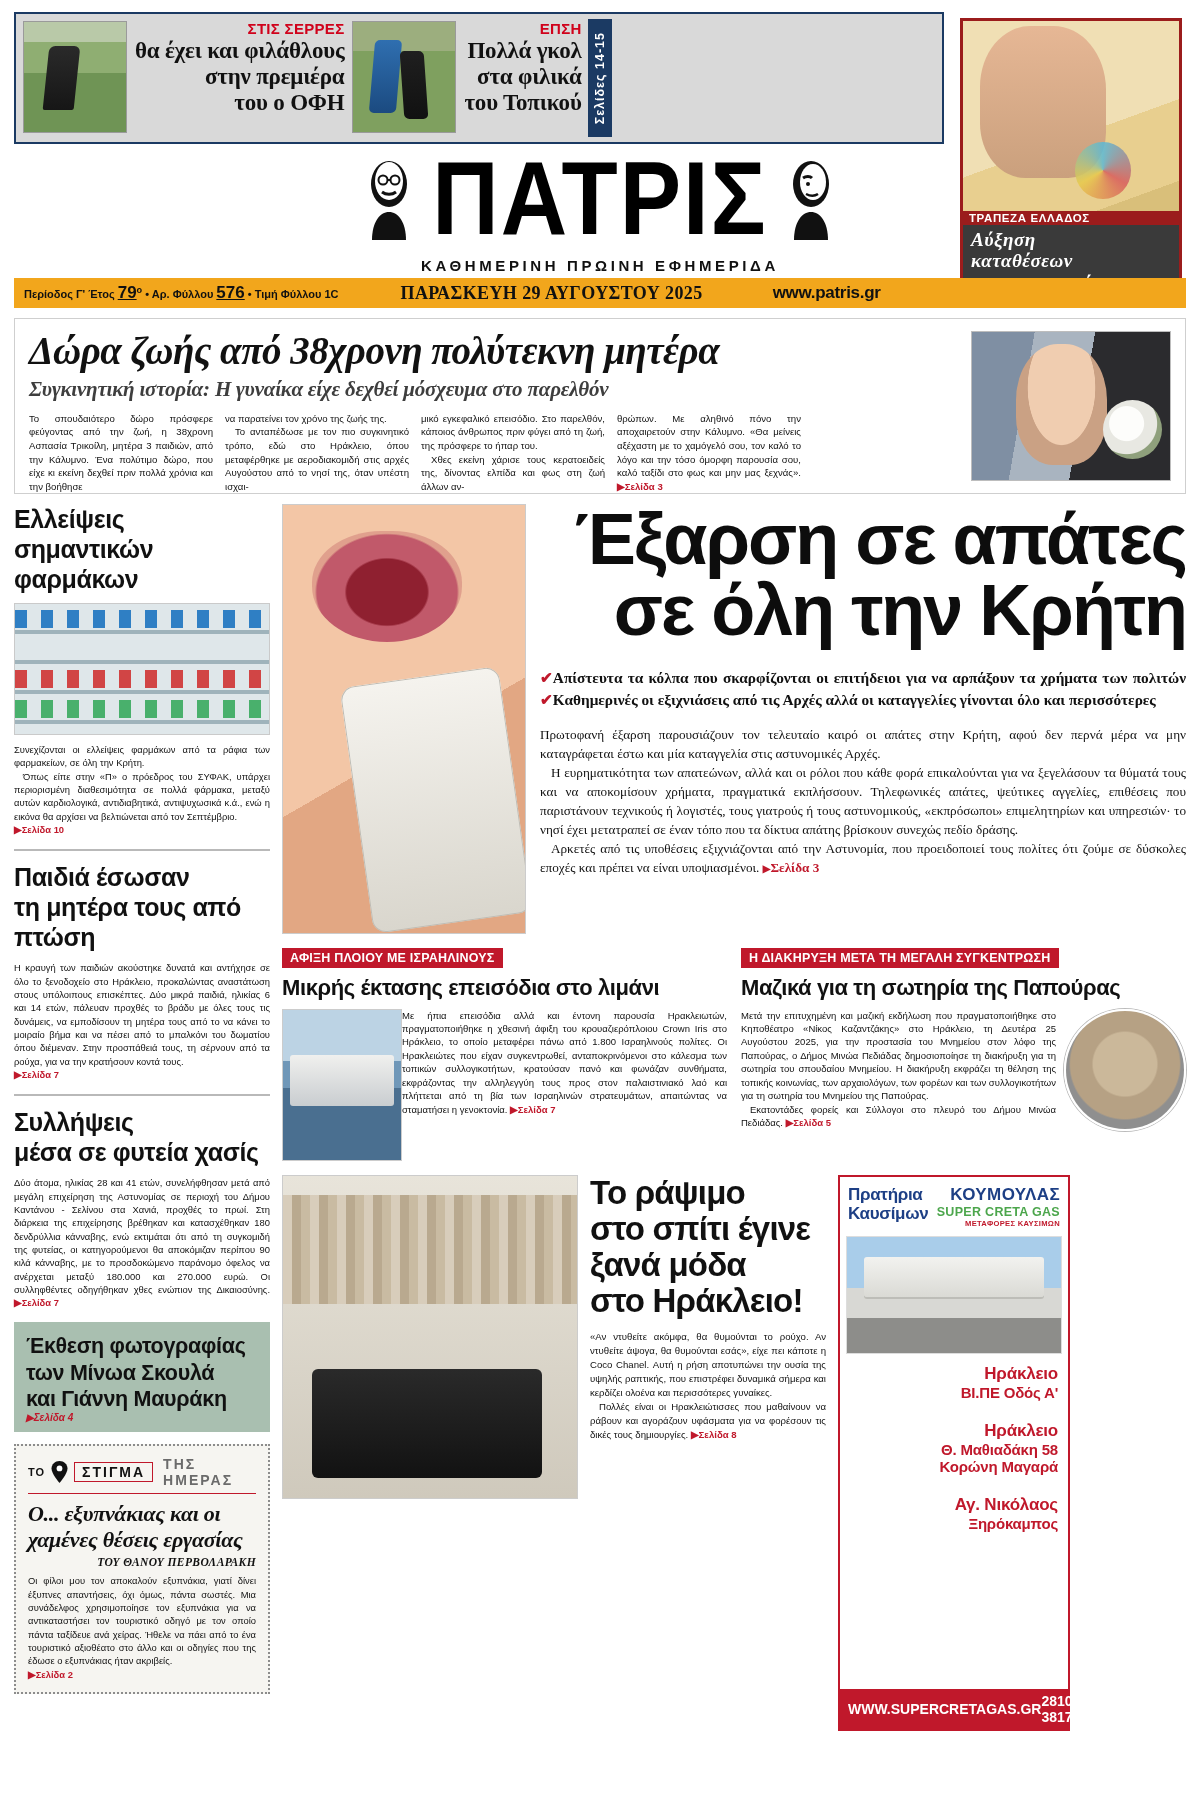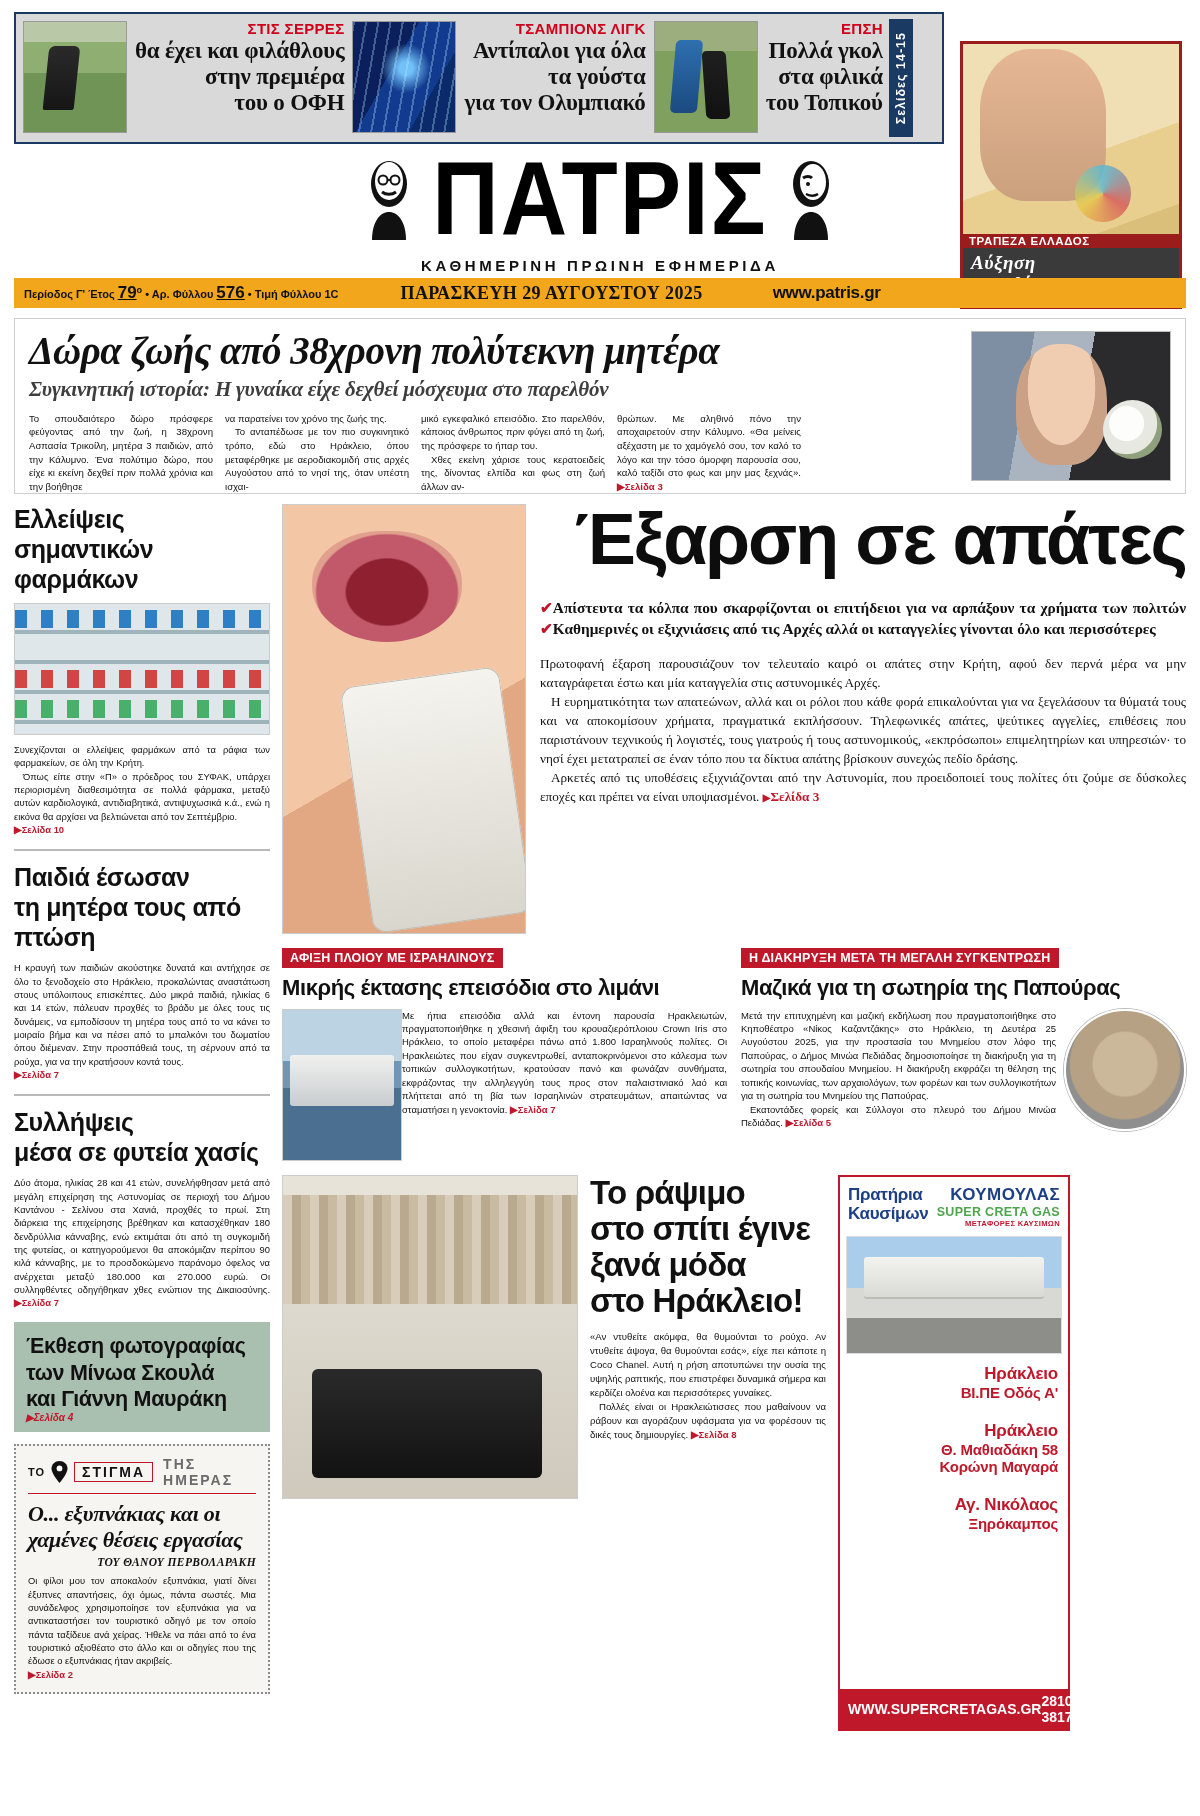--- a/index.html
+++ b/index.html
@@ -49,21 +49,21 @@
   }
   .tb-pages span {
     writing-mode:vertical-rl; transform:rotate(180deg);
     font-size:12.5px; font-weight:bold; letter-spacing:1px;
   }
   .topbanner-right {
     flex:0 0 232px;
     position:relative;
   }
   .bank-photo {
-    position:absolute; top:29px; left:6px; right:4px; height:268px;
+    position:absolute; top:6px; left:6px; right:4px; height:268px;
     border:3px solid #9b1c1c; overflow:hidden;
   }
   .bank-label {
     position:absolute; top:190px; left:0px; right:0px;
     background:#3a3a3a; color:#fff; padding:3px 8px 5px;
     font-size:13px; font-weight:bold; letter-spacing:.5px;
     font-family:"Liberation Sans", sans-serif;
   }
   .bank-tag {
     display:block; background:#9b1c1c; color:#fff; font-size:11.5px;
@@ -340,33 +340,20 @@
         <div class="tb-txt">
           <div class="tb-kicker">ΣΤΙΣ ΣΕΡΡΕΣ</div>
           <div class="tb-head">
             <div>θα έχει και φιλάθλους</div>
             <div>στην πρεμιέρα</div>
             <div>του ο ΟΦΗ</div>
           </div>
         </div>
       </div>
 
-      <div class="tb-item">
-        <div class="tb-thumb">
-            <div class="ph-ucl"></div>
-          </div>
-        <div class="tb-txt">
-          <div class="tb-kicker">ΤΣΑΜΠΙΟΝΣ ΛΙΓΚ</div>
-          <div class="tb-head">
-            <div>Αντίπαλοι για όλα</div>
-            <div>τα γούστα</div>
-            <div>για τον Ολυμπιακό</div>
-          </div>
-        </div>
-      </div>
 
       <div class="tb-item">
         <div class="tb-thumb">
             <div class="ph-football2"></div>
           </div>
         <div class="tb-txt">
           <div class="tb-kicker">ΕΠΣΗ</div>
           <div class="tb-head">
             <div>Πολλά γκολ</div>
             <div>στα φιλικά</div>
@@ -543,20 +530,21 @@
 
     <div class="rcol">
 
       <div class="main-top">
         <div class="main-photo">
             <div class="ph-phone"></div>
           </div>
         <div class="main-head-wrap">
           <div class="main-head">
             <div>Έξαρση σε απάτες</div>
+            <div>σε όλη την Κρήτη</div>
           </div>
           <div class="main-bullets">
             <span class="chk">✔</span><span>Απίστευτα τα κόλπα που σκαρφίζονται οι επιτήδειοι για να αρπάξουν τα χρήματα των πολιτών</span>
             <span class="chk">✔</span><span>Καθημερινές οι εξιχνιάσεις από τις Αρχές αλλά οι καταγγελίες γίνονται όλο και περισσότερες</span>
           </div>
           <div class="main-body">
             <p>Πρωτοφανή έξαρση παρουσιάζουν τον τελευταίο καιρό οι απάτες στην Κρήτη, αφού δεν περνά μέρα να μην καταγράφεται έστω και μία καταγγελία στις αστυνομικές Αρχές.</p>
             <p>Η ευρηματικότητα των απατεώνων, αλλά και οι ρόλοι που κάθε φορά επικαλούνται για να ξεγελάσουν τα θύματά τους και να αποκομίσουν χρήματα, πραγματικά εκπλήσσουν. Τηλεφωνικές απάτες, ψεύτικες αγγελίες, επιθέσεις που παριστάνουν τεχνικούς ή λογιστές, τους γιατρούς ή τους αστυνομικούς, «εκπρόσωποι» επιμελητηρίων και υπηρεσιών· το νησί έχει μετατραπεί σε έναν τόπο που τα δίκτυα απάτης βρίσκουν συνεχώς πεδίο δράσης.</p>
             <p><span>Αρκετές από τις υποθέσεις εξιχνιάζονται από την Αστυνομία, που προειδοποιεί τους πολίτες ότι ζούμε σε δύσκολες εποχές και πρέπει να είναι υποψιασμένοι.</span>
               <span class="pg"><span class="tri">▶</span><span>Σελίδα 3</span></span>

